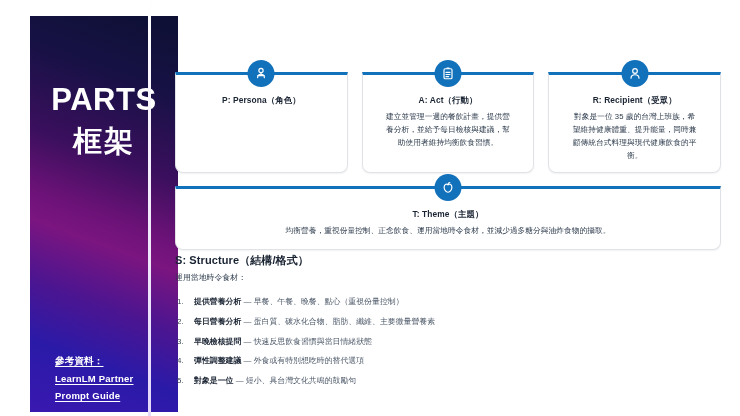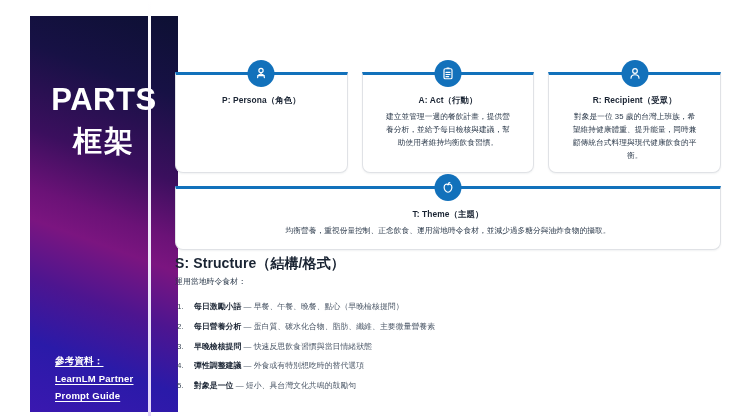--- a/index.html
+++ b/index.html
@@ -160,21 +160,21 @@
   }
 
   
   #structure {
     position: absolute;
     left: 24px;
     top: 252px;
     width: 400px;
   }
   #structure .s-head {
-    font-size: 14px;
+    font-size: 11px;
     font-weight: bold;
     color: #1a2433;
     line-height: 1.6;
     letter-spacing: 0.1px;
   }
   #structure .s-sub {
     font-size: 7.9px;
     color: #2c3a4b;
     line-height: 1.6;
     margin-top: 2px;
@@ -279,22 +279,22 @@
       </div>
     </div>
 
     <div id="structure">
       <div class="s-head">S: Structure（結構/格式）</div>
       <div class="s-sub">運用當地時令食材：</div>
 
       <ol>
         <li>
           <span class="num">1.</span>
-          <span class="strong">每日激勵小語</span>
-          <span class="rest"> — 早餐、午餐、晚餐、點心（早晚檢核提問）</span>
+          <span class="strong">提供營養分析</span>
+          <span class="rest"> — 早餐、午餐、晚餐、點心（重視份量控制）</span>
         </li>
         <li>
           <span class="num">2.</span>
           <span class="strong">每日營養分析</span>
           <span class="rest"> — 蛋白質、碳水化合物、脂肪、纖維、主要微量營養素</span>
         </li>
         <li>
           <span class="num">3.</span>
           <span class="strong">早晚檢核提問</span>
           <span class="rest"> — 快速反思飲食習慣與當日情緒狀態</span>

